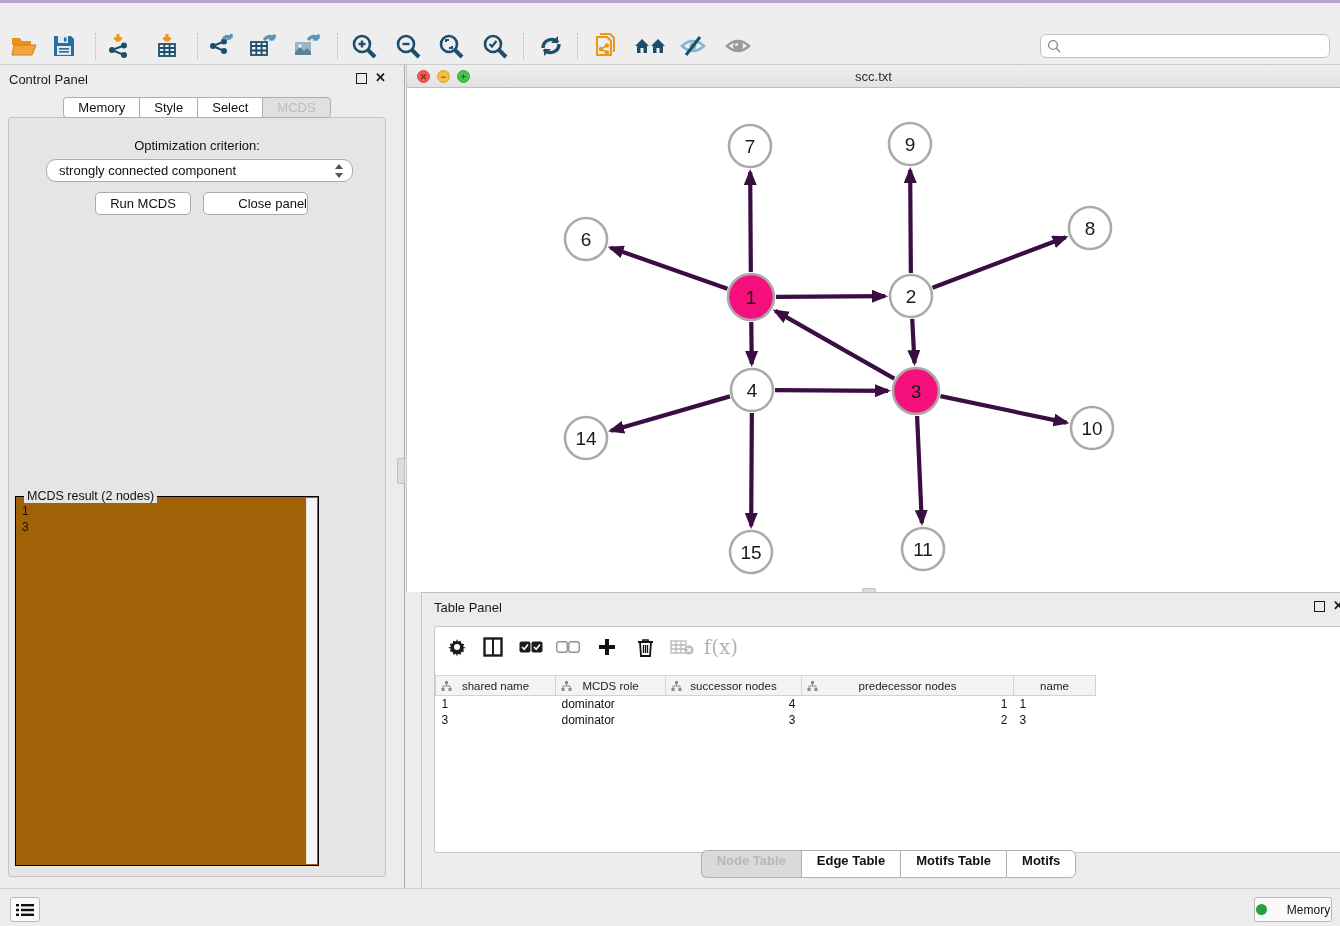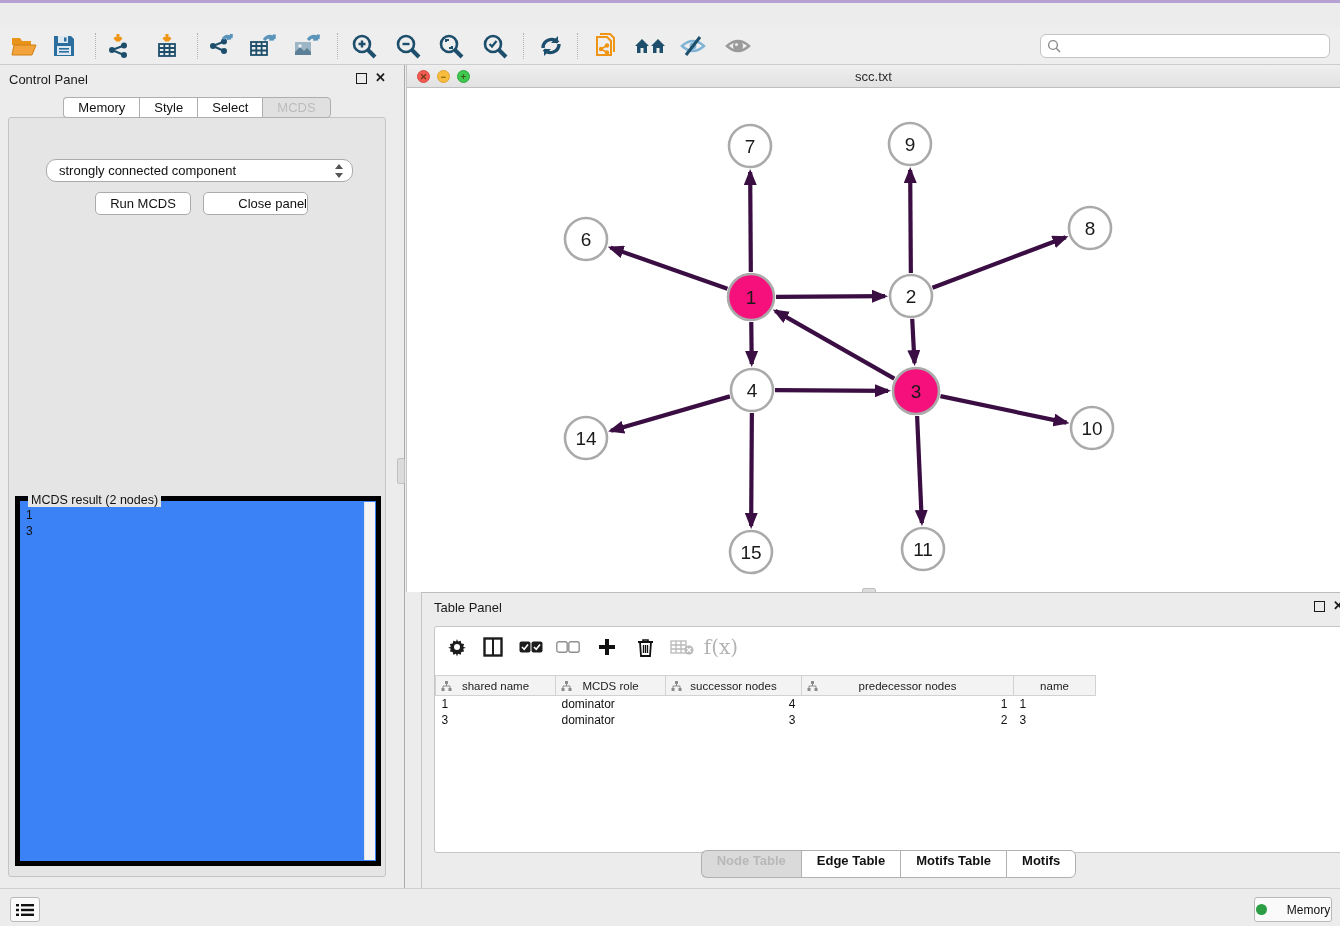--- a/index.html
+++ b/index.html
@@ -34,21 +34,21 @@
   .cp-tab.sel { background:#e0e0e0; color:#bcbcbc; }
   .cp-inner { position:absolute; left:8px; top:52px; width:378px; height:760px; background:#e5e5e5; border:1px solid #c4c4c4; border-radius:3px; }
   .opt-label { position:absolute; left:0; width:100%; top:20px; text-align:center; font-size:13px; color:#111; }
   .criterion { position:absolute; left:37px; top:41px; width:307px; height:23px; background:#fff; border:1px solid #ababab; border-radius:10px; font-size:13px; line-height:21px; padding-left:12px; color:#111; }
   .stepper { position:absolute; right:7px; top:3px; width:11px; height:16px; }
   .stepper .up { position:absolute; top:1px; left:1px; width:0; height:0; border-left:4.5px solid transparent; border-right:4.5px solid transparent; border-bottom:5px solid #555; }
   .stepper .dn { position:absolute; bottom:1px; left:1px; width:0; height:0; border-left:4.5px solid transparent; border-right:4.5px solid transparent; border-top:5px solid #555; }
   .cp-btn { position:absolute; top:74px; height:23px; background:#fff; border:1px solid #ababab; border-radius:5px; font-size:13px; font-family:"Liberation Sans",sans-serif; color:#111; }
   .btn-run { left:86px; width:96px; }
   .btn-close { left:194px; width:105px;text-align:right; }
-  .result-box { position:absolute; left:6px; top:378px; width:366px; height:370px; border:5px solid #000000; background:#3b82f6; }
+  .result-box { position:absolute; left:6px; top:378px; width:304px; height:370px; border:1px solid #000000; background:#a16207; }
   .result-legend { position:absolute; left:8px; top:-8px; background:#e5e5e5; padding:0 3px; font-size:12.5px; color:#111; }
   .result-text { position:absolute; left:0; top:2px; right:12px; bottom:0; padding:4px 6px; font-size:12px; line-height:16px; color:#111; white-space:pre-line; }
   .result-scroll { position:absolute; right:1px; top:1px; bottom:1px; width:11px; background:#f4f4f4; border-left:1px solid #e4e4e4; }
   
   .v-split-line { position:absolute; left:404px; top:65px; width:1px; height:823px; background:#ababab; }
   .v-split-handle { position:absolute; left:397px; top:458px; width:8px; height:26px; background:#dcdcdc; border:1px solid #c0c0c0; border-radius:2px; }
   
   .net-window { position:absolute; left:406px; top:65px; width:934px; height:527px; background:#fff; border-left:1px solid #c6c6c6; }
   .net-titlebar { position:absolute; left:0; top:0; width:100%; height:23px; background:linear-gradient(#efefef,#e2e2e2); border-bottom:1px solid #bfbfbf; }
   .traffic { position:absolute; top:5px; width:13px; height:13px; border-radius:50%; font-size:9px; line-height:13px; text-align:center; color:rgba(60,50,0,0.75); font-weight:bold; }
@@ -238,20 +238,21 @@
       <span class="head-float cp-float"></span>
       <span class="head-close cp-close">✕</span>
     </div>
     <div class="cp-tabs">
       <span class="cp-tab">Memory</span>
       <span class="cp-tab">Style</span>
       <span class="cp-tab">Select</span>
       <span class="cp-tab sel">MCDS</span>
     </div>
     <div class="cp-inner">
+      <div class="opt-label">Optimization criterion:</div>
       <div class="criterion">
         <span>strongly connected component</span>
         <span class="stepper">
             <span class="up"></span>
             <span class="dn"></span>
           </span>
       </div>
       <button class="cp-btn btn-run">Run MCDS</button>
       <button class="cp-btn btn-close">Close panel</button>
       <div class="result-box">

